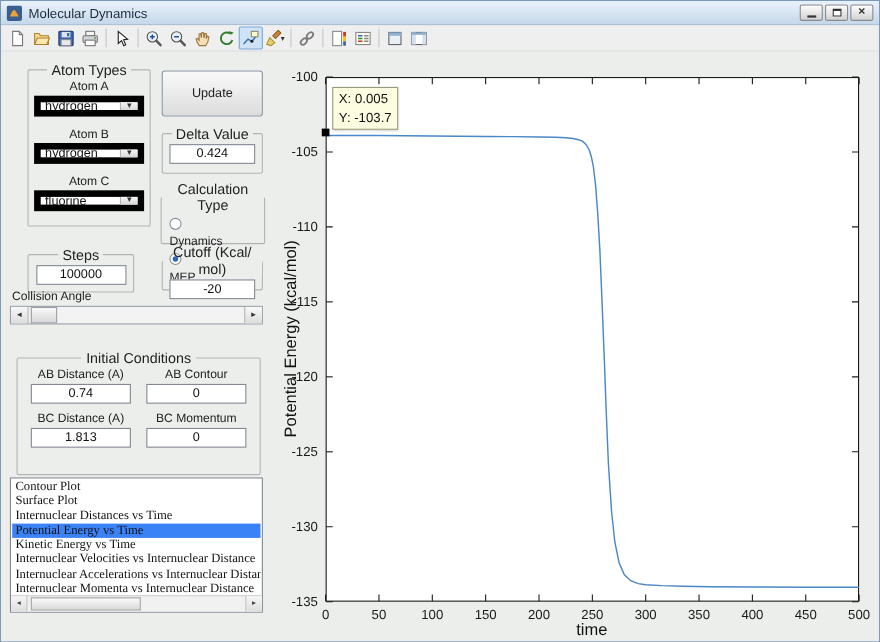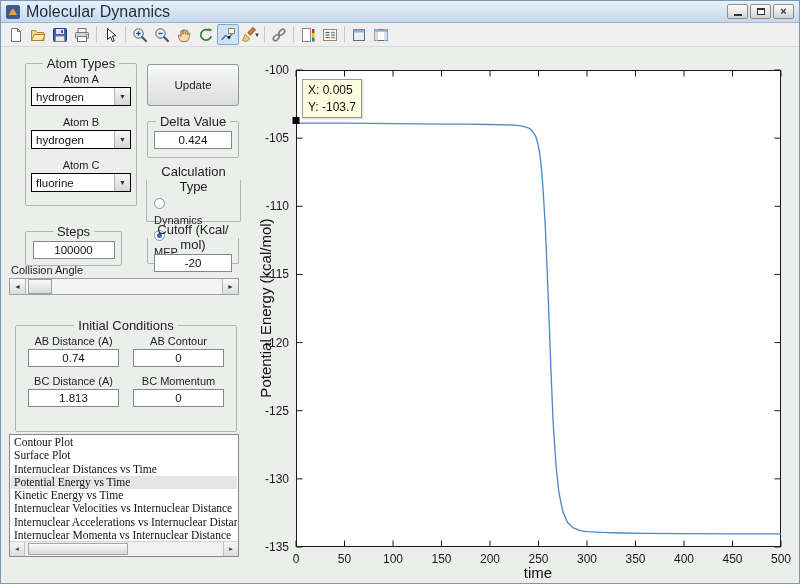--- a/index.html
+++ b/index.html
@@ -3,21 +3,21 @@
 <meta charset="utf-8">
 <style>
   * { margin:0; padding:0; box-sizing:border-box; }
   body { font-family:"Liberation Sans", sans-serif; background:#ffffff; }
   .window { position:relative; width:800px; height:584px; border:1px solid #7a99b8; background:#eceeec; overflow:hidden; }
 
   
   .titlebar { position:absolute; top:0; left:0; right:0; height:22px;
     background:linear-gradient(#e9f2fb,#c5d7ea); border-bottom:1px solid #9db7cf;
     display:flex; align-items:center; gap:6px; padding:0 5px; }
-  .title { font-size:16px; color:#1d2c3c; }
+  .title { font-size:12px; color:#1d2c3c; }
   .winbtns { margin-left:auto; display:flex; gap:2px; }
   .winbtn { width:21px; height:15px; border:1px solid #8b8b8b; border-radius:2px;
     background:linear-gradient(#fdfdfd,#d2d2d2); display:flex; align-items:center;
     justify-content:center; font-size:11px; font-weight:bold; color:#333; line-height:1; }
   .min-glyph { width:8px; height:2px; background:#333; margin-top:7px; }
   .restore-glyph { width:8px; height:7px; border:1px solid #333; border-top-width:2px; background:#fff; }
 
   
   .toolbar { position:absolute; top:22px; left:0; right:0; height:24px; background:#eeefee;
     border-bottom:1px solid #d9dad9; display:flex; align-items:center; padding:0 4px; }
@@ -27,21 +27,21 @@
   .tsep { width:1px; height:17px; background:#c6c7c6; margin:0 3px; }
   .dd-arrow { font-size:7px; color:#333; margin-left:-2px; }
 
   
   .content { position:absolute; top:46px; left:0; right:0; bottom:0; background:#eceeec; }
 
   fieldset.grp { position:absolute; border:1px solid #b2b2b2; border-radius:2px; background:transparent; }
   fieldset.grp legend { font-size:13px; color:#222; margin:0 auto; padding:0 4px; text-align:center; }
   .lbl { font-size:11px; color:#222; text-align:center; }
 
-  .combo { position:relative; height:19px; background:#fff; border:1px solid #000000; display:flex; align-items:center; }
+  .combo { position:relative; height:19px; background:#fff; border:6px solid #000000; display:flex; align-items:center; }
   .combo .ctxt { flex:1; font-size:11.5px; color:#111; padding-left:4px; white-space:nowrap; overflow:hidden; }
   .combo .carrow { width:16px; height:100%; background:linear-gradient(#f6f6f6,#d6d6d6);
     border-left:1px solid #b3b3b3; display:flex; align-items:center; justify-content:center;
     font-size:7px; color:#333; }
 
   .edit { height:18px; background:#fff; border:1px solid #828790; font-size:11.5px; text-align:center;
     color:#111; font-family:inherit; display:block; }
 
   .btn { position:absolute; background:linear-gradient(#f9f9f9,#dcdcdc); border:1px solid #8b98a8;
     border-radius:3px; font-size:11.5px; color:#222; display:flex; align-items:center; justify-content:center; }
@@ -58,21 +58,21 @@
   .sl-btn.left  { border-right:1px solid #b5b5b5; }
   .sl-btn.right { border-left:1px solid #b5b5b5; }
   .sl-track { flex:1; position:relative; }
   .sl-thumb { position:absolute; left:2px; top:0; width:24px; height:100%;
     background:linear-gradient(#f9f9f9,#d8d8d8); border:1px solid #9aa0a8; }
 
   .listbox { position:absolute; background:#fff; border:1px solid #828790; }
   .list-items { position:absolute; top:1px; left:1px; right:1px; bottom:15px; overflow:hidden; }
   .list-item { height:13.3px; line-height:13.3px; font-size:11.5px; padding-left:3px;
     white-space:nowrap; color:#111; }
-  .list-item.selected { background:#e5e5e5; }
+  .list-item.selected { background:#3b82f6; }
   .hscroll { position:absolute; left:0; right:0; bottom:0; height:15px; border-top:1px solid #d0d0d0;
     background:#f0f1f0; display:flex; }
   .hs-btn { width:15px; flex:none; background:linear-gradient(#f6f6f6,#dedede); display:flex;
     align-items:center; justify-content:center; font-size:6px; color:#444; }
   .hs-btn.left  { border-right:1px solid #c2c2c2; }
   .hs-btn.right { border-left:1px solid #c2c2c2; }
   .hs-track { flex:1; position:relative; }
   .hs-thumb { position:absolute; left:3px; top:1px; bottom:1px; width:100px;
     background:linear-gradient(#fbfbfb,#dadada); border:1px solid #a5a5a5; }
 

